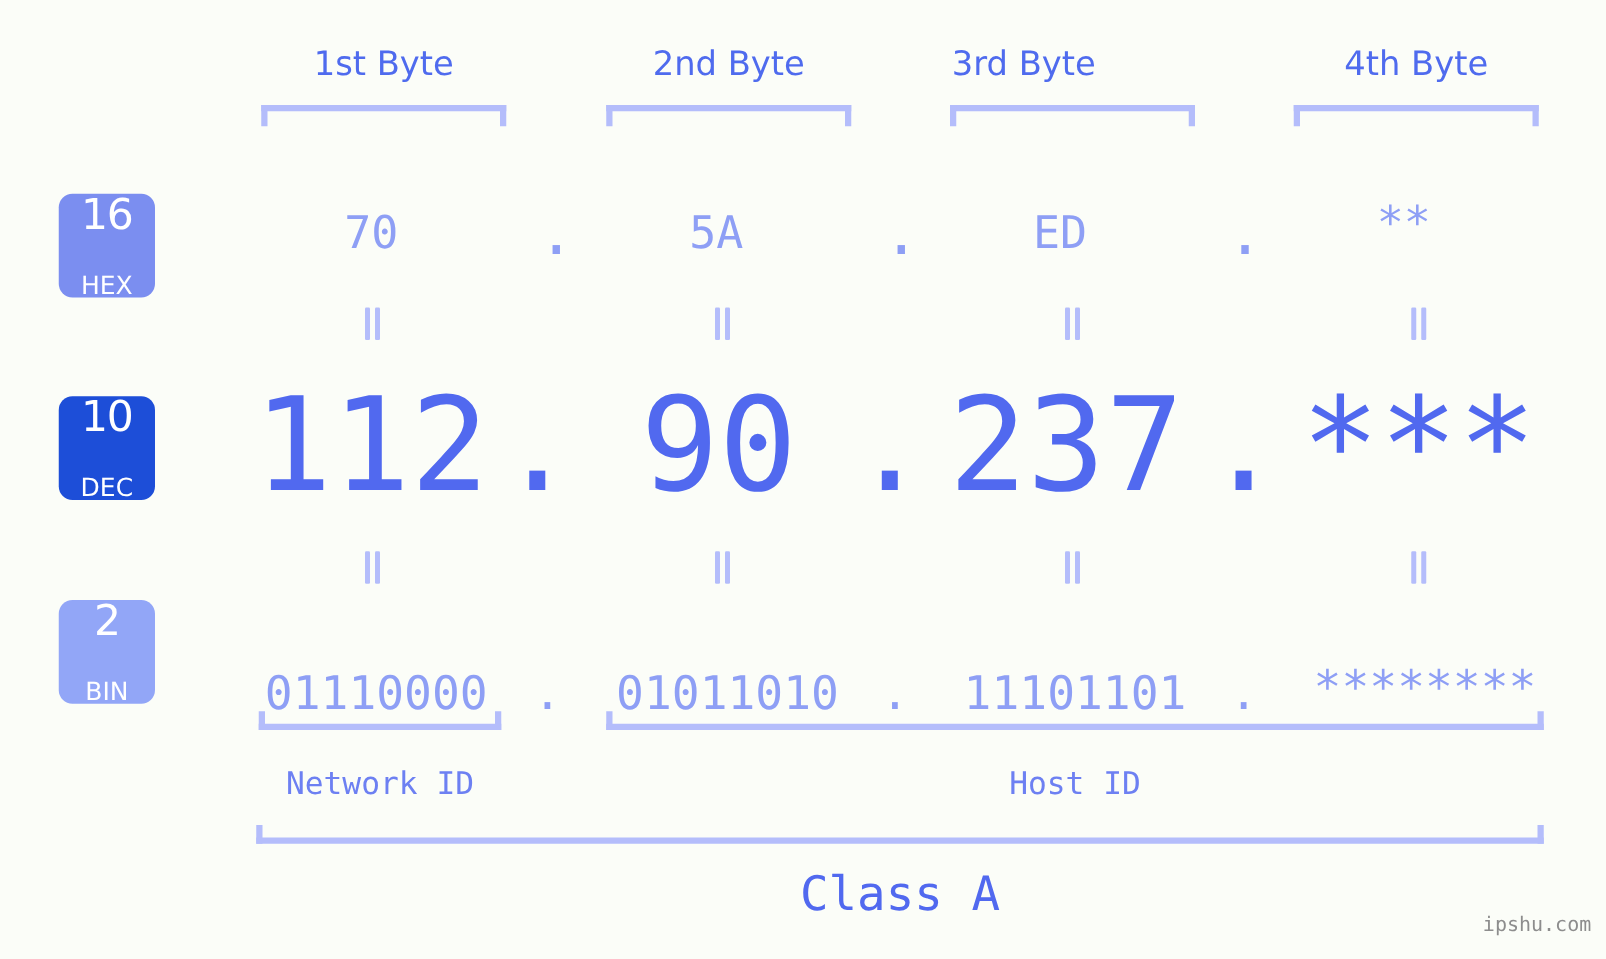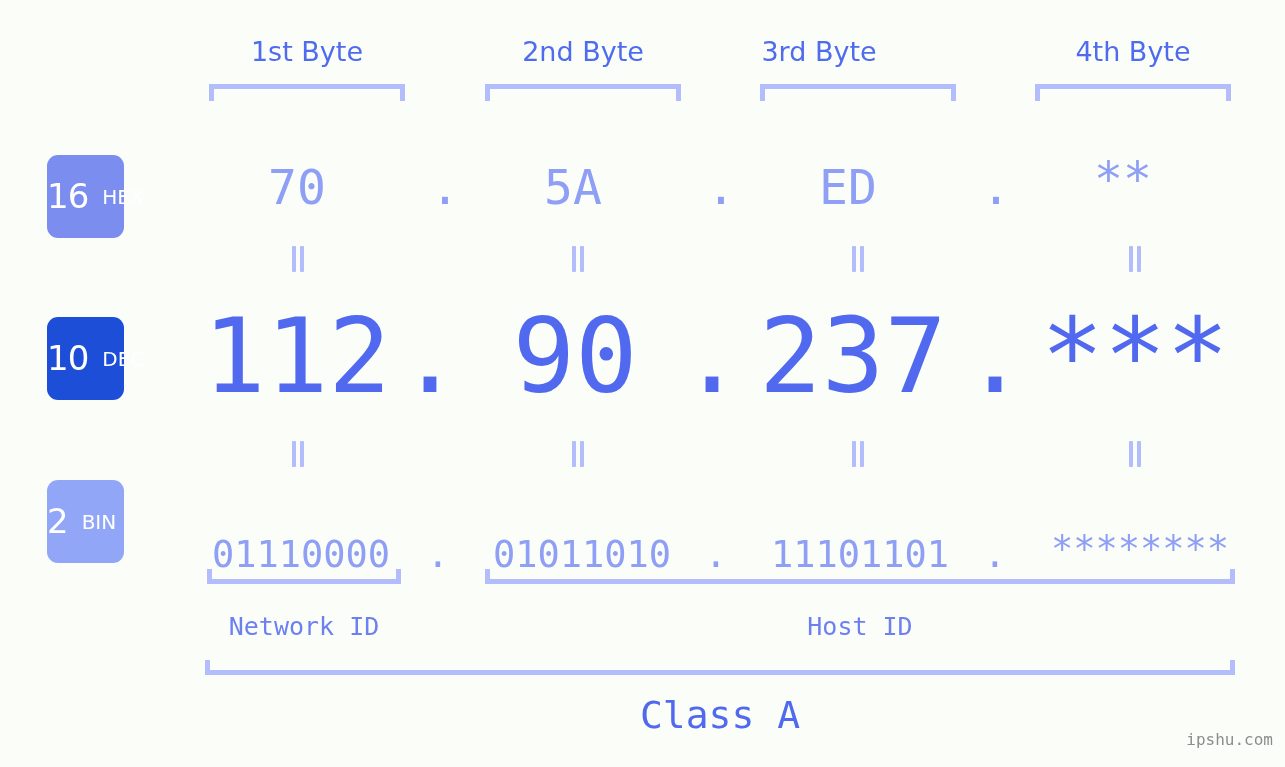--- a/index.html
+++ b/index.html
@@ -56,23 +56,23 @@
   .badge {
     position: absolute;
     left: 47px;
     width: 77px;
     height: 83px;
     border-radius: 11px;
     color: #ffffff;
     text-align: center;
     font-family: "DejaVu Sans", sans-serif;
     display: flex;
-    flex-direction: row;
+    flex-direction: column;
     align-items: center;
-    justify-content: flex-start;
+    justify-content: space-between;
     line-height: 1;
     gap: 14px;
   }
   .badge .num {
     font-size: 34px;
     font-weight: 400;
     letter-spacing: -1px;
     margin-bottom: 2px;
   }
   .badge .nm {
@@ -84,21 +84,21 @@
   
   .cell {
     position: absolute;
     text-align: center;
     font-family: "DejaVu Sans Mono", monospace;
     white-space: nowrap;
   }
 
   .row-hex .cell {
     color: #8e9ff5;
-    font-size: 48px;
+    font-size: 36px;
     top: 158px;
     height: 58px;
     line-height: 58px;
   }
   .row-hex .dot {
     color: #8e9ff5;
     font-size: 48px;
     top: 158px;
     height: 58px;
     line-height: 58px;

